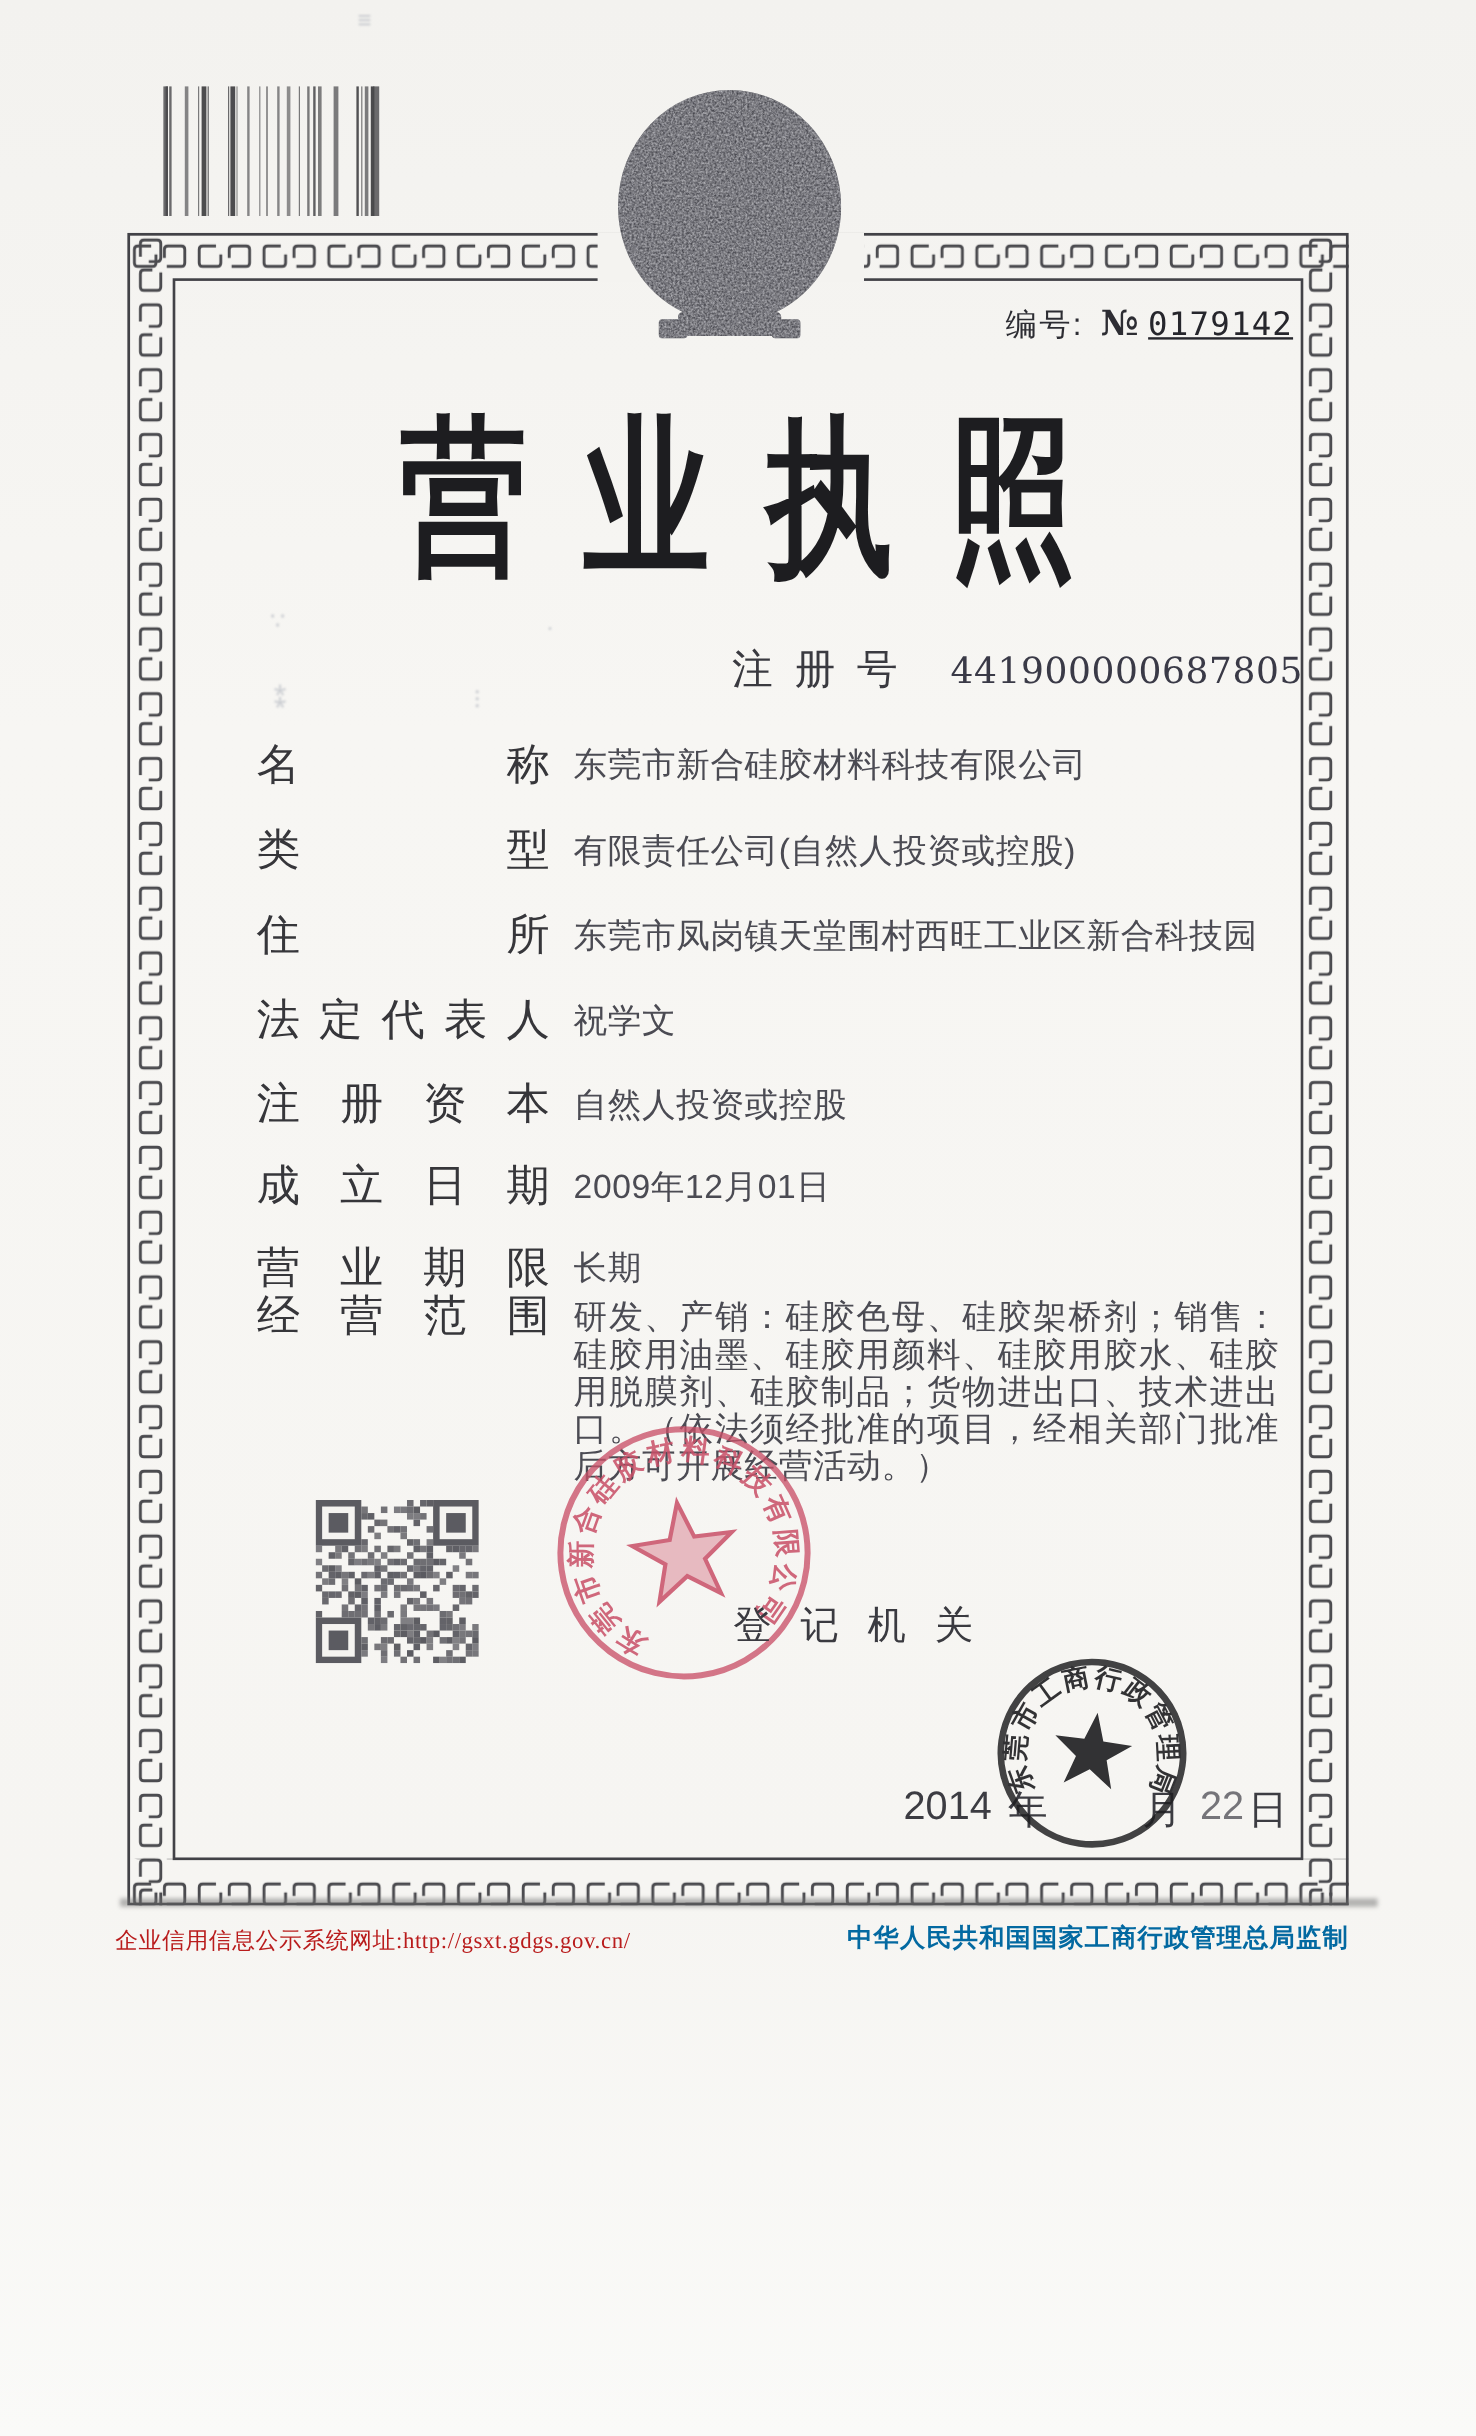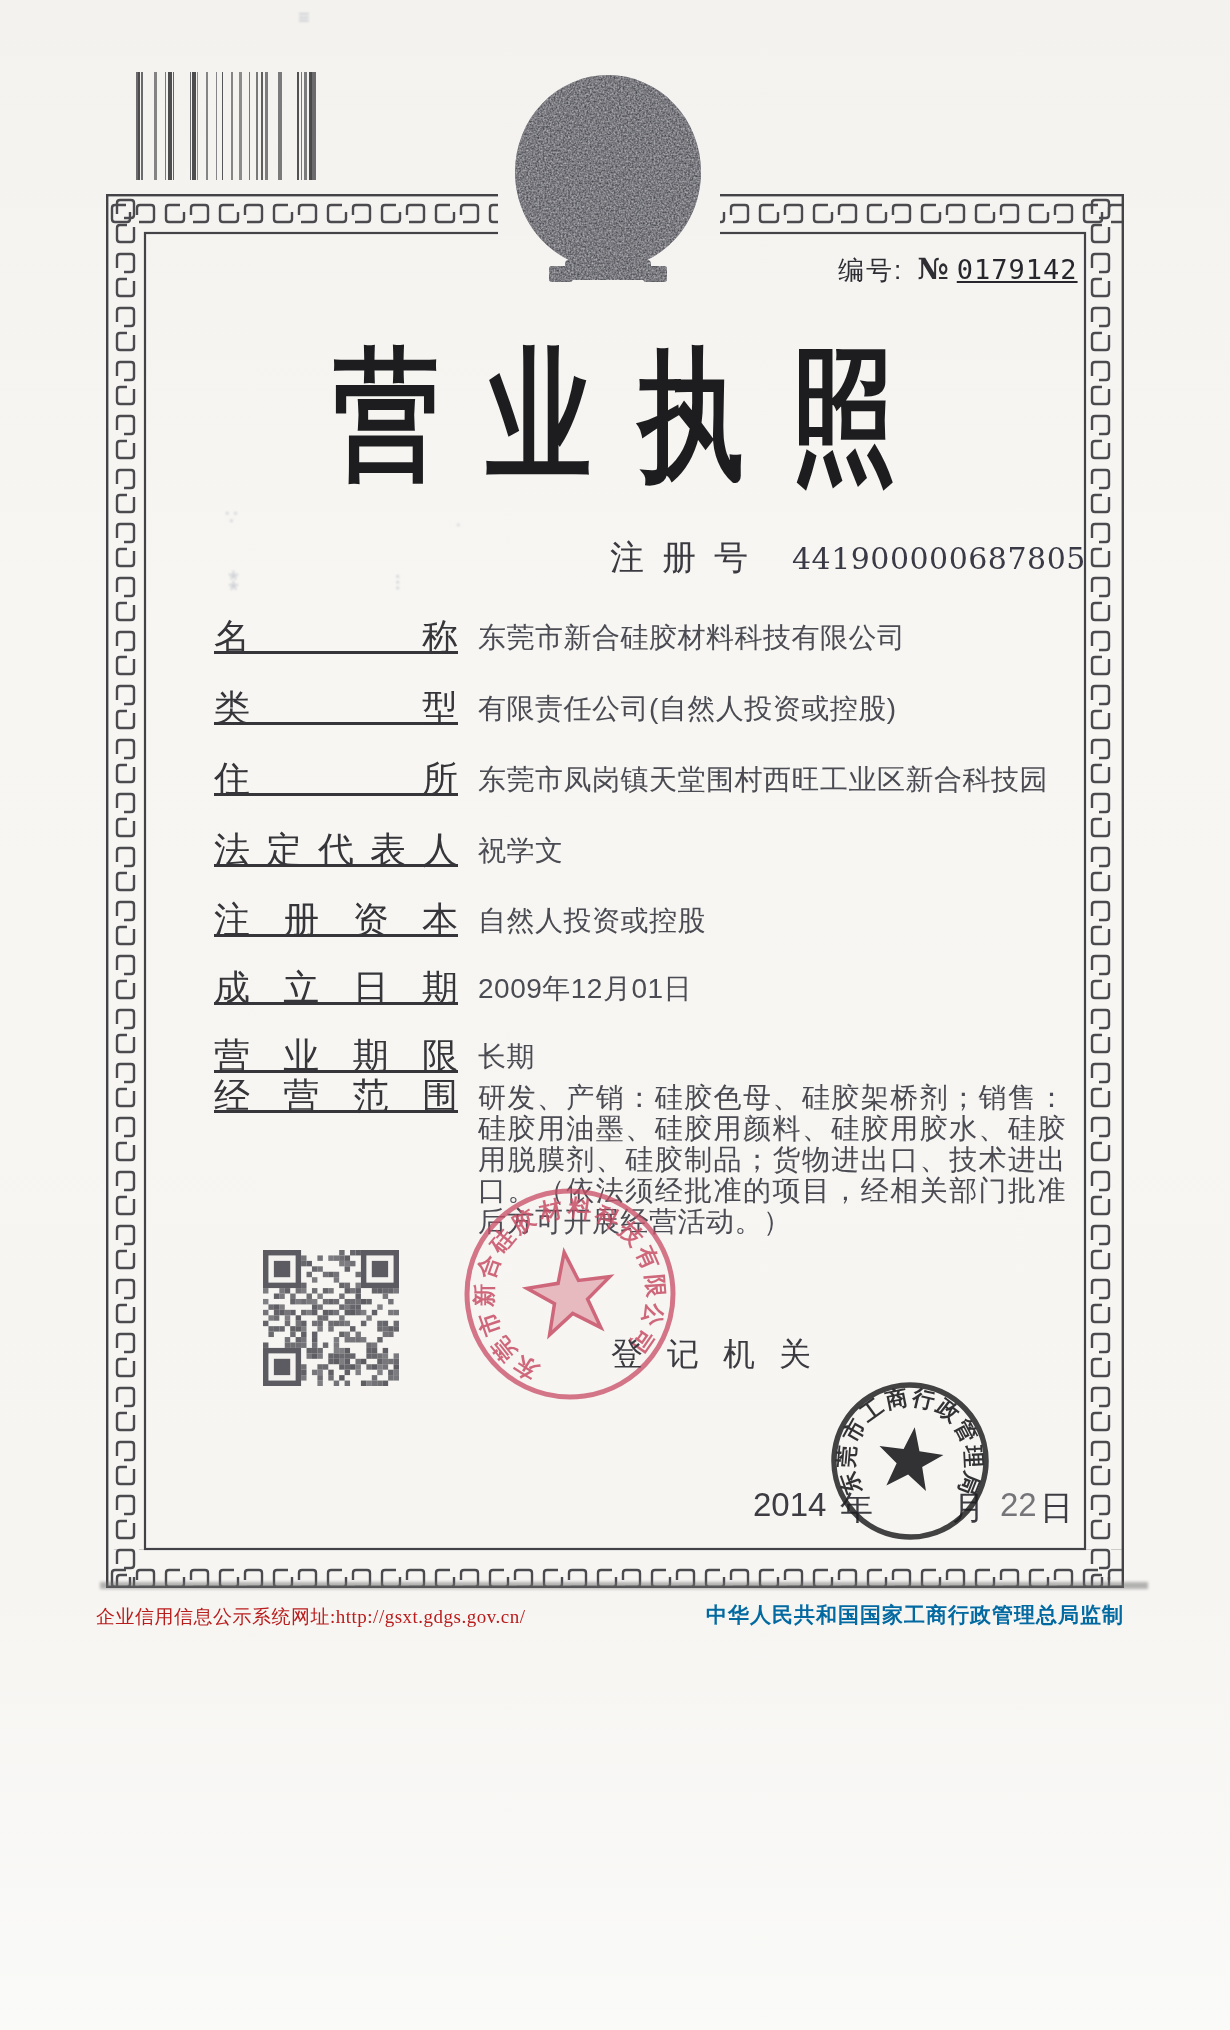--- a/index.html
+++ b/index.html
@@ -24,21 +24,21 @@
     letter-spacing:64px;text-indent:64px;transform:scale(.74,1);transform-origin:center;
     filter:blur(.3px);}
   
   .regno{left:610px;top:535px;font-size:34px;color:#35353c;}
   .regno .lab{letter-spacing:18px;margin-right:26px;color:#3a3a40;}
   .regno .val{font-family:"DejaVu Serif",serif;font-size:30px;color:#3a3a47;letter-spacing:.5px;margin-top:24px;}
   
   #fields{left:214px;top:0;width:950px;height:0;}
   .row{position:absolute;left:0;width:950px;}
   .row .lab{display:inline-block;width:244px;font-size:36px;color:#36363a;
-    text-align:justify;text-align-last:justify;vertical-align:top;filter:blur(.2px);text-decoration:underline;}
+    text-align:justify;text-align-last:justify;vertical-align:top;filter:blur(.2px);}
   .row .val{display:inline-block;margin-left:20px;font-size:28px;color:#4b4b53;
     vertical-align:top;padding-top:6px;letter-spacing:.5px;filter:blur(.2px);}
   .row .val.para{width:588px;font-size:28px;line-height:31px;padding-top:10px;text-align:justify;}
   
   #qr{left:263px;top:1250px;width:136px;height:136px;opacity:.82;filter:blur(.3px);}
   
   #companySeal{left:460px;top:1184px;width:220px;height:220px;opacity:.85;filter:blur(.35px);}
   #authoritySeal{left:820px;top:1371px;width:180px;height:180px;opacity:.9;filter:blur(.3px);}
   
   .registrar{left:611px;top:1333px;font-size:32px;letter-spacing:24px;color:#3a3a40;}

